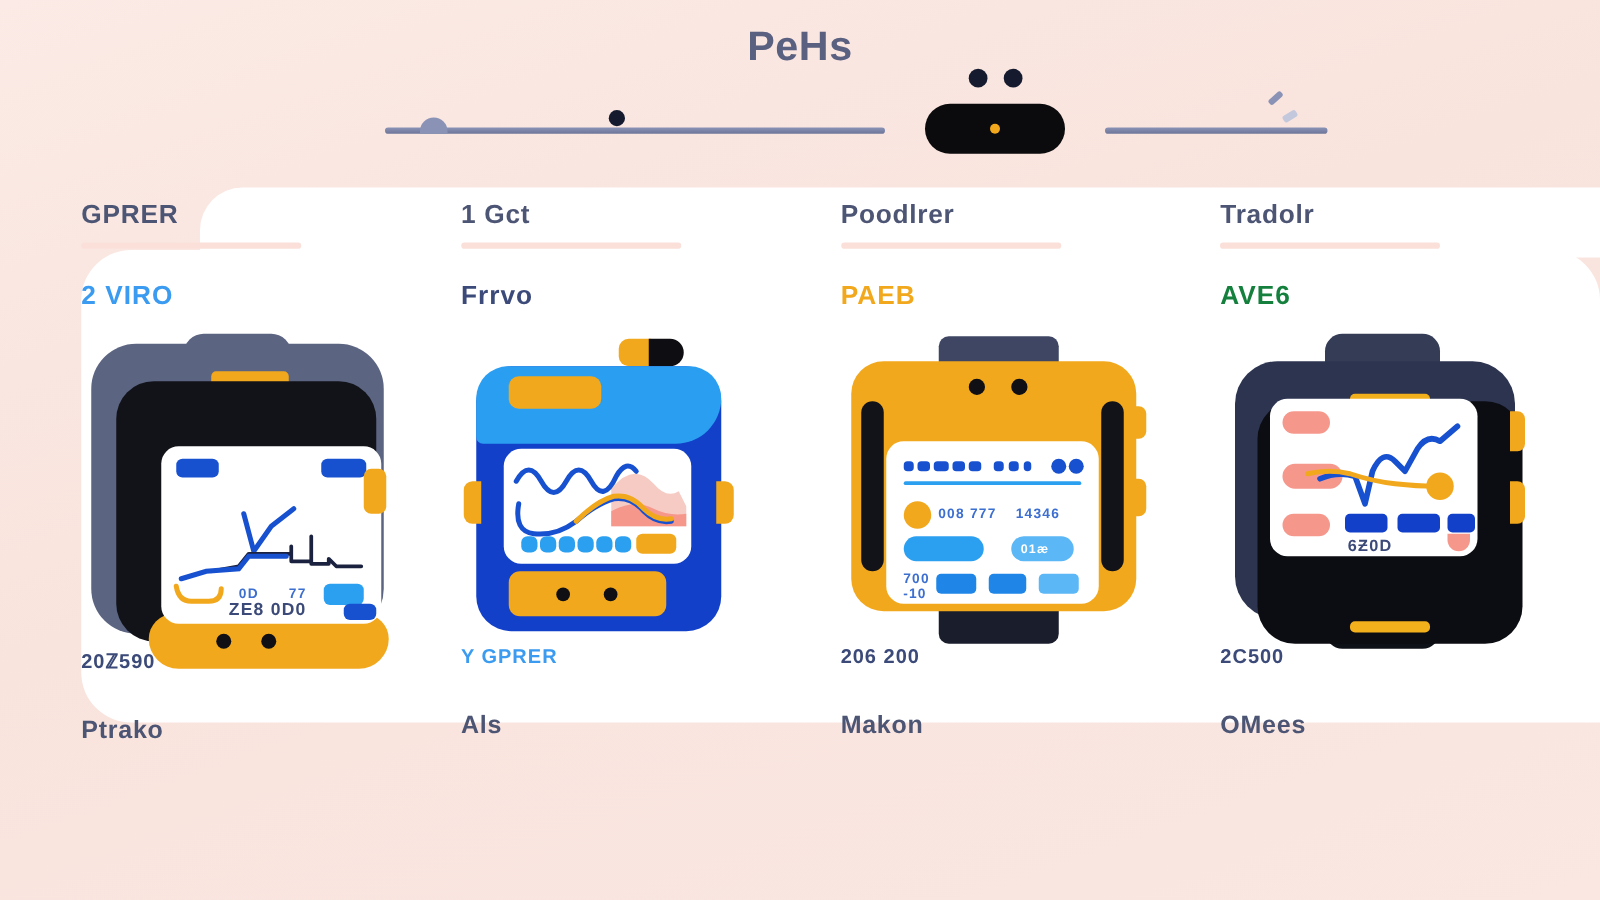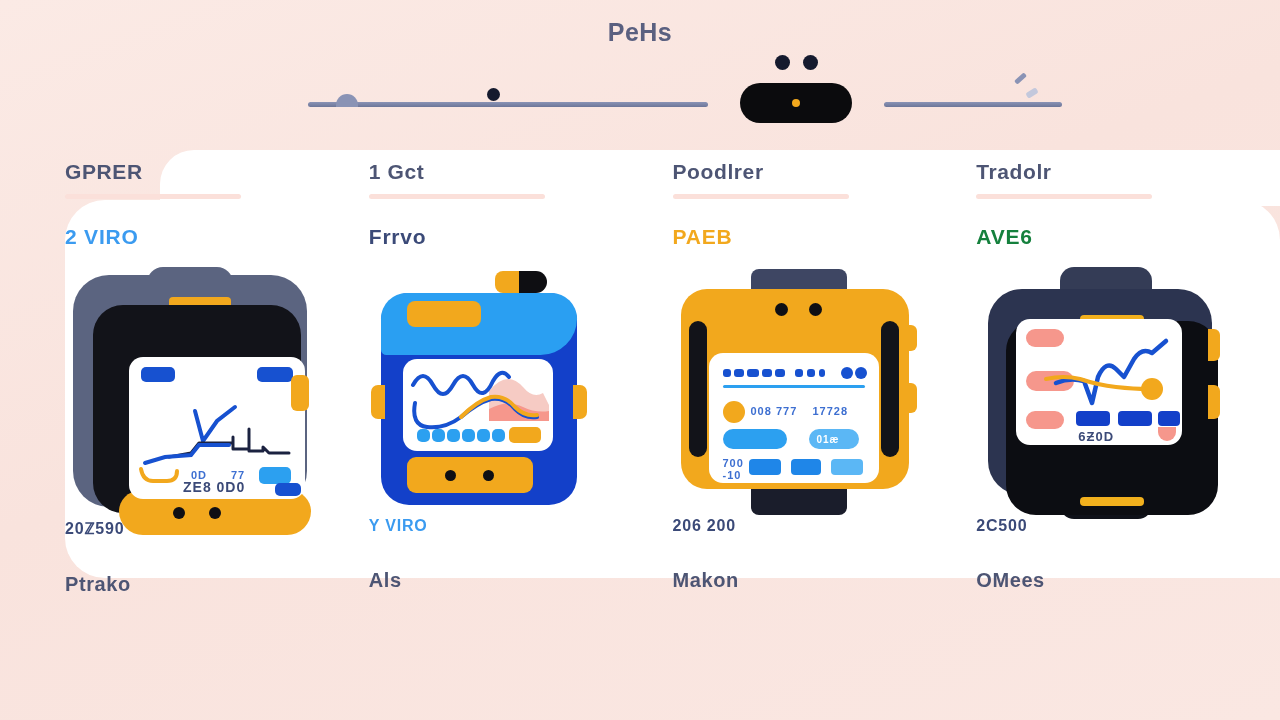--- a/index.html
+++ b/index.html
@@ -10,21 +10,21 @@
   }
   body {
     background: linear-gradient(160deg, #fbeae5 0%, #f9e3dd 45%, #fae7e2 100%);
     position: relative;
   }
 
   
   .topbar { position: absolute; left: 0; top: 0; width: 1280px; height: 140px; }
   .topbar-title {
     position: absolute; left: 0; top: 18px; width: 1280px;
-    text-align: center; font-size: 25px; font-weight: 700;
+    text-align: center; font-size: 33px; font-weight: 700;
     color: #5a6080; letter-spacing: .5px;
   }
   .dot-pair { position: absolute; left: 775px; top: 55px; width: 46px; height: 16px; }
   .dot-pair i {
     position: absolute; top: 0; width: 15px; height: 15px;
     border-radius: 50%; background: #151a2e; display: block;
   }
   .dot-pair i:nth-child(1) { left: 0; }
   .dot-pair i:nth-child(2) { left: 28px; }
   .pill-black {
@@ -251,21 +251,21 @@
         <div class="chip" style="left:74px;top:70px;width:13px;height:13px;background:#2ca0f0"></div>
         <div class="chip" style="left:89px;top:70px;width:13px;height:13px;background:#2ca0f0"></div>
         <div class="chip" style="left:106px;top:68px;width:32px;height:16px;background:#f2a81d"></div>
       </div>
       <div class="d2-bot">
         <div class="bdot" style="left:38px;top:13px;width:11px;height:11px"></div>
         <div class="bdot" style="left:76px;top:13px;width:11px;height:11px"></div>
       </div>
     </div>
 
-    <div class="col-value" style="color:#3b9bf0">Y VIRO</div>
+    <div class="col-value" style="color:#3b9bf0">Y GPRER</div>
     <div class="col-caption">Als</div>
   </div>
 
   <div class="col">
     <div class="col-head">Poodlrer</div>
     <div class="col-underline"></div>
     <div class="col-sub" style="color:#f2a81d">PAEB</div>
 
     <div class="stage">
       <div class="strap d3-strap-t"></div>
@@ -287,21 +287,21 @@
         <div class="chip" style="left:53px;top:16px;width:10px;height:8px;background:#1751d0;border-radius:3px"></div>
         <div class="chip" style="left:66px;top:16px;width:10px;height:8px;background:#1751d0;border-radius:3px"></div>
         <div class="chip" style="left:86px;top:16px;width:8px;height:8px;background:#1751d0;border-radius:3px"></div>
         <div class="chip" style="left:98px;top:16px;width:8px;height:8px;background:#1751d0;border-radius:3px"></div>
         <div class="chip" style="left:110px;top:16px;width:6px;height:8px;background:#1751d0;border-radius:3px"></div>
         <div class="chip" style="left:132px;top:14px;width:12px;height:12px;background:#1751d0;border-radius:50%"></div>
         <div class="chip" style="left:146px;top:14px;width:12px;height:12px;background:#1751d0;border-radius:50%"></div>
         <div class="chip" style="left:14px;top:32px;width:142px;height:3px;background:#2ca0f0;border-radius:2px"></div>
         <div class="chip" style="left:14px;top:48px;width:22px;height:22px;background:#f2a81d;border-radius:50%"></div>
         <div class="mini-text" style="left:42px;top:52px">008 777</div>
-        <div class="mini-text" style="left:104px;top:52px">17728</div>
+        <div class="mini-text" style="left:104px;top:52px">14346</div>
         <div class="chip" style="left:14px;top:76px;width:64px;height:20px;background:#2ca0f0;border-radius:10px"></div>
         <div class="chip" style="left:100px;top:76px;width:50px;height:20px;background:#5bb7f5;border-radius:10px"></div>
         <div class="mini-text" style="left:108px;top:81px;color:#ffffff;font-size:10px">01æ</div>
         <div class="chip" style="left:40px;top:106px;width:32px;height:16px;background:#1f86e8;border-radius:4px"></div>
         <div class="chip" style="left:82px;top:106px;width:30px;height:16px;background:#1f86e8;border-radius:4px"></div>
         <div class="chip" style="left:122px;top:106px;width:32px;height:16px;background:#5bb7f5;border-radius:4px"></div>
         <div class="mini-text" style="left:14px;top:104px">700</div>
         <div class="mini-text" style="left:14px;top:116px">-10</div>
       </div>
     </div>

